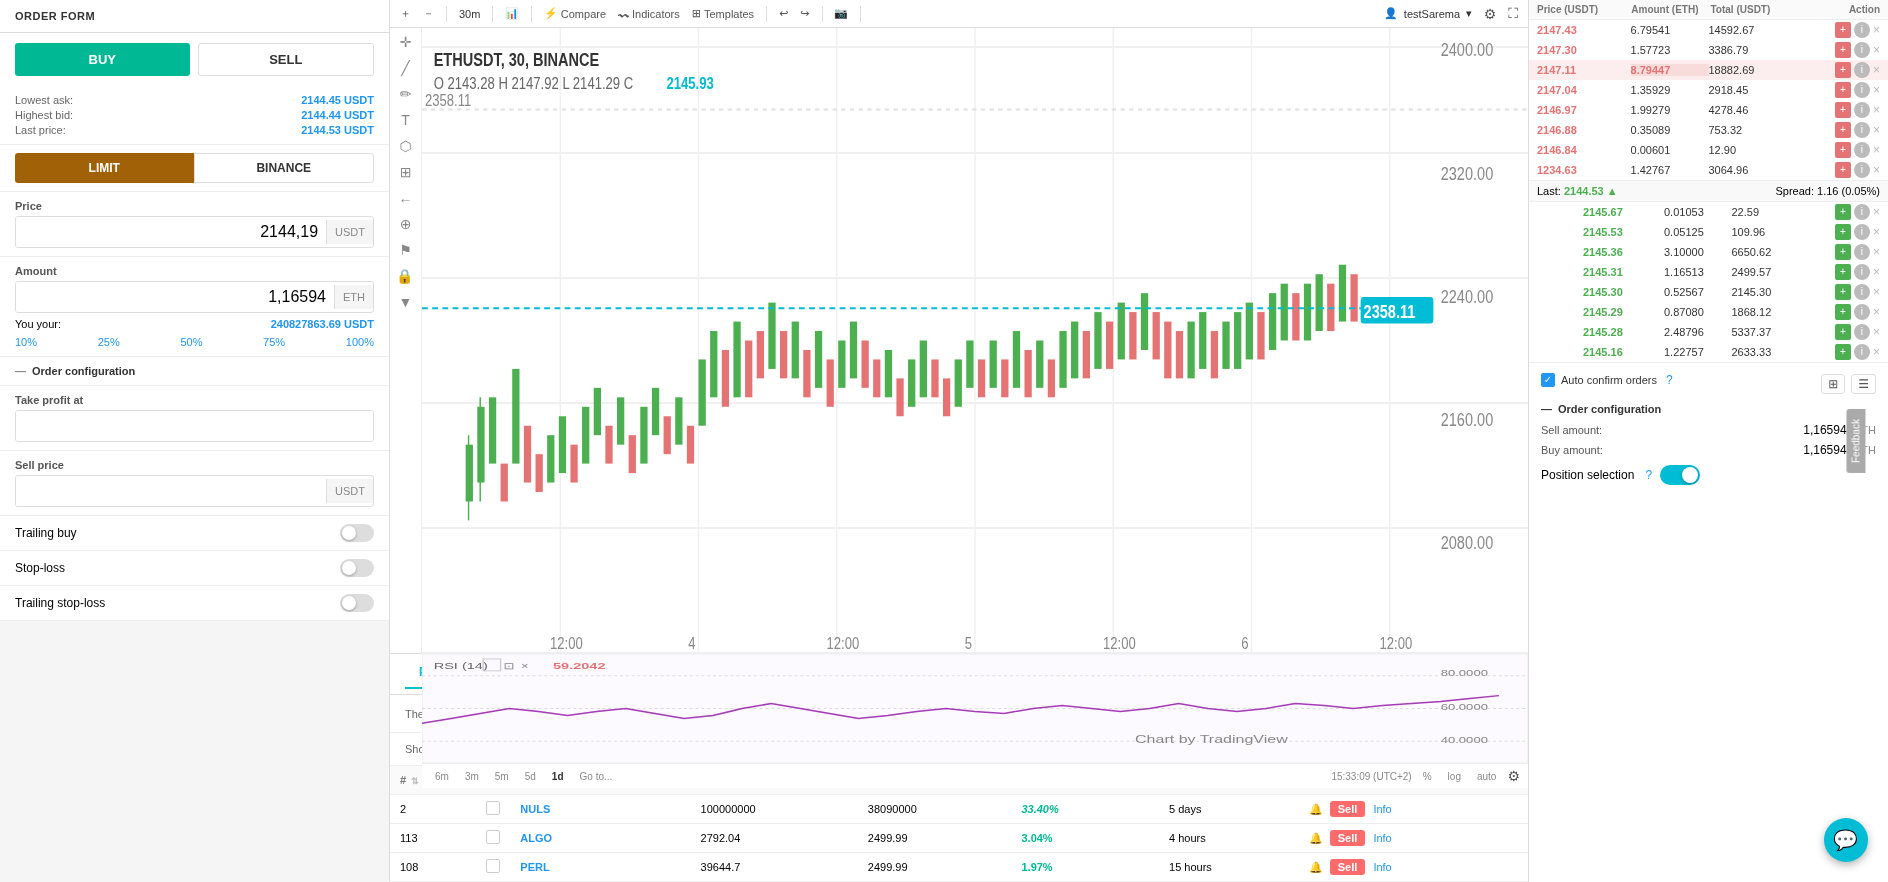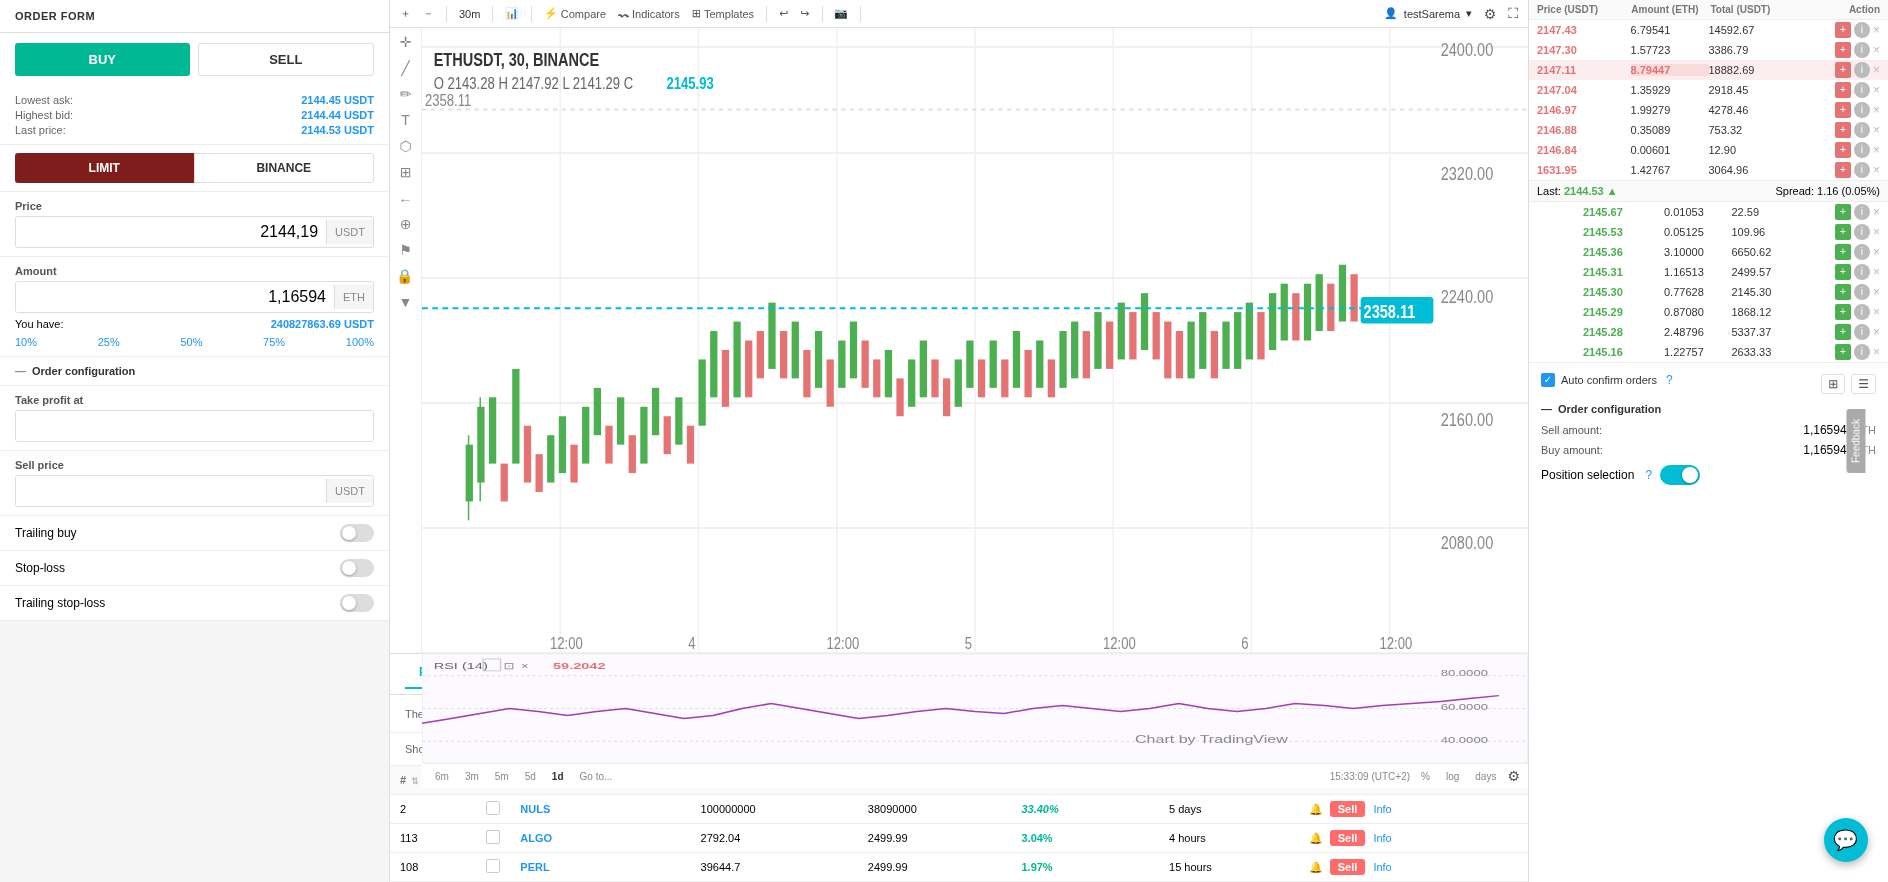--- a/index.html
+++ b/index.html
@@ -8,21 +8,21 @@
     
     #left-panel { width: 390px; background: #f5f5f5; border-right: 1px solid #ddd; display: flex; flex-direction: column; overflow-y: auto; }
     #order-form-title { padding: 10px 15px; font-size: 11px; font-weight: 700; color: #333; letter-spacing: 0.5px; border-bottom: 1px solid #ddd; background: #fff; }
     .buy-sell-row { display: flex; padding: 10px 15px; gap: 8px; background: #fff; }
     .btn-buy { flex: 1; padding: 8px; background: #00b894; color: #fff; border: none; border-radius: 3px; font-weight: 700; font-size: 13px; cursor: pointer; }
     .btn-sell { flex: 1; padding: 8px; background: #fff; color: #333; border: 1px solid #ddd; border-radius: 3px; font-weight: 700; font-size: 13px; cursor: pointer; }
     .price-info { display: flex; flex-direction: column; padding: 8px 15px; background: #fff; border-bottom: 1px solid #eee; gap: 3px; }
     .price-row { display: flex; justify-content: space-between; font-size: 11px; color: #666; }
     .price-val { color: #2196f3; font-weight: 600; }
     .limit-market-row { display: flex; padding: 8px 15px; gap: 0; background: #fff; border-bottom: 1px solid #eee; }
-    .btn-limit { flex: 1; padding: 7px; background: #7f1d1d; color: #fff; border: none; border-radius: 3px 0 0 3px; font-weight: 700; font-size: 12px; cursor: pointer; }
+    .btn-limit { flex: 1; padding: 7px; background: #a16207; color: #fff; border: none; border-radius: 3px 0 0 3px; font-weight: 700; font-size: 12px; cursor: pointer; }
     .btn-market { flex: 1; padding: 7px; background: #fff; color: #333; border: 1px solid #ddd; border-radius: 0 3px 3px 0; font-weight: 700; font-size: 12px; cursor: pointer; }
     .field-section { padding: 8px 15px; background: #fff; border-bottom: 1px solid #eee; }
     .field-label { font-size: 11px; color: #555; margin-bottom: 4px; font-weight: 600; }
     .input-row { display: flex; align-items: center; border: 1px solid #ddd; border-radius: 3px; overflow: hidden; }
     .input-row input { flex: 1; border: none; padding: 6px 8px; font-size: 16px; outline: none; text-align: right; }
     .input-suffix { padding: 6px 8px; background: #f5f5f5; color: #888; font-size: 11px; border-left: 1px solid #ddd; }
     .you-have-row { display: flex; justify-content: space-between; align-items: center; margin-top: 5px; font-size: 11px; }
     .you-have-val { color: #2196f3; font-weight: 600; }
     .percent-row { display: flex; justify-content: space-between; margin-top: 6px; }
     .pct-btn { font-size: 11px; color: #2196f3; cursor: pointer; background: none; border: none; }
@@ -160,21 +160,21 @@
       <span class="input-suffix">USDT</span>
     </div>
   </div>
   <div class="field-section">
     <div class="field-label">Amount</div>
     <div class="input-row">
       <input type="text" value="1,16594" style="">
       <span class="input-suffix">ETH</span>
     </div>
     <div class="you-have-row">
-      <span>You have:</span>
+      <span>You your:</span>
       <span class="you-have-val">240827863.69 USDT</span>
     </div>
     <div class="percent-row">
       <button class="pct-btn">10%</button>
       <button class="pct-btn">25%</button>
       <button class="pct-btn">50%</button>
       <button class="pct-btn">75%</button>
       <button class="pct-btn">100%</button>
     </div>
   </div>
@@ -436,21 +436,21 @@
         <div style="display:flex; align-items:center; padding:4px 8px; background:#fff; border-top:1px solid #eee; gap:6px; font-size:10px; color:#888;">
           <button class="time-btn">6m</button>
           <button class="time-btn">3m</button>
           <button class="time-btn">5m</button>
           <button class="time-btn">5d</button>
           <button class="time-btn active" style="font-weight:700;color:#333;">1d</button>
           <button class="time-btn">Go to...</button>
           <span style="margin-left:auto;">15:33:09 (UTC+2)</span>
           <button class="time-btn">%</button>
           <button class="time-btn">log</button>
-          <button class="time-btn">days</button>
+          <button class="time-btn">auto</button>
           <button class="gear-btn">⚙</button>
         </div>
       </div>
     </div>
 
     <div id="positions-panel">
       <div class="pos-tabs">
         <button class="pos-tab active">Positions <span style="display:inline-block;width:16px;height:16px;border-radius:50%;background:#00bcd4;color:#fff;font-size:9px;line-height:16px;text-align:center;margin-left:3px;">↻</span></button>
         <button class="pos-tab">Shorts</button>
         <button class="pos-tab">Orders</button>
@@ -622,21 +622,21 @@
     <span class="ob-price sell">2146.84</span>
     <span class="ob-amount">0.00601</span>
     <span class="ob-total">12.90</span>
     <div class="ob-actions">
       <button class="ob-btn-red">+</button>
       <button class="ob-btn-gray">i</button>
       <button class="ob-btn-x">×</button>
     </div>
   </div>
       <div class="ob-row" style="">
-    <span class="ob-price sell">1631.95</span>
+    <span class="ob-price sell">1234.63</span>
     <span class="ob-amount">1.42767</span>
     <span class="ob-total">3064.96</span>
     <div class="ob-actions">
       <button class="ob-btn-red">+</button>
       <button class="ob-btn-gray">i</button>
       <button class="ob-btn-x">×</button>
     </div>
   </div>
     </div>
 
@@ -681,21 +681,21 @@
     <span class="ob-amount">1.16513</span>
     <span class="ob-total">2499.57</span>
     <div class="ob-actions">
       <button class="ob-btn-red" style="background:#4caf50;">+</button>
       <button class="ob-btn-gray">i</button>
       <button class="ob-btn-x">×</button>
     </div>
   </div>
       <div class="ob-row">
     <span class="ob-price buy">2145.30</span>
-    <span class="ob-amount">0.77628</span>
+    <span class="ob-amount">0.52567</span>
     <span class="ob-total">2145.30</span>
     <div class="ob-actions">
       <button class="ob-btn-red" style="background:#4caf50;">+</button>
       <button class="ob-btn-gray">i</button>
       <button class="ob-btn-x">×</button>
     </div>
   </div>
       <div class="ob-row">
     <span class="ob-price buy">2145.29</span>
     <span class="ob-amount">0.87080</span>

